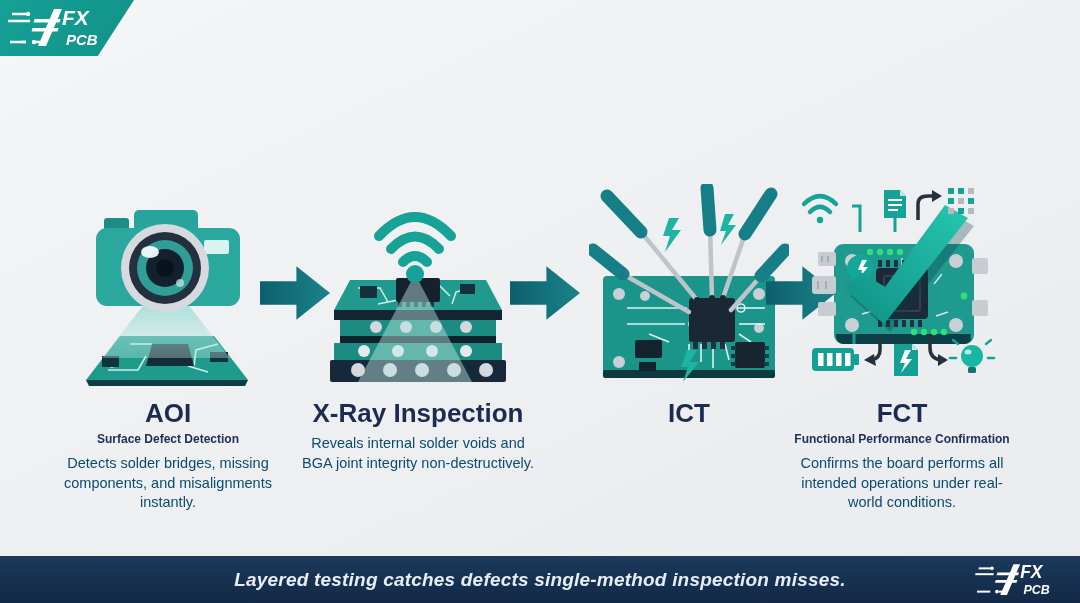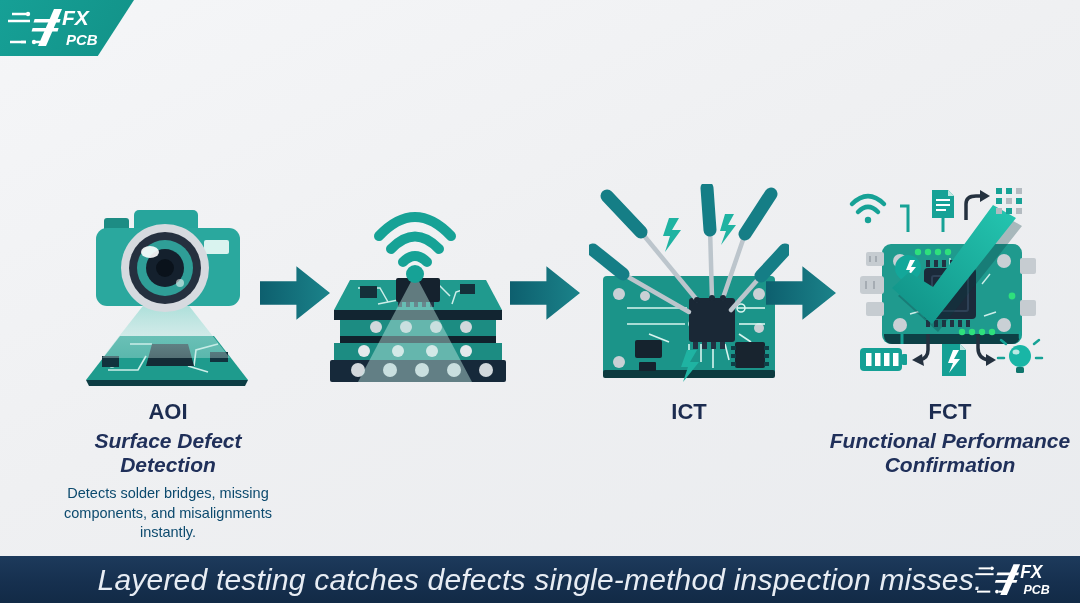--- a/index.html
+++ b/index.html
@@ -11,42 +11,42 @@
   
   .brand-banner{
     position:absolute;top:0;left:0;width:134px;height:56px;
     background:linear-gradient(120deg,#16a096,#129288);
     clip-path:polygon(0 0,100% 0,73% 100%,0 100%);
     display:flex;align-items:center;padding-left:4px;box-sizing:border-box;
   }
   
   .step{position:absolute;top:178px;text-align:center;}
   .step .icon-box{height:212px;display:flex;align-items:flex-end;justify-content:center;}
-  .step-title{font-size:22px;font-weight:bold;color:#1c2c50;margin-top:10px;line-height:1.05;}
-  .step-subtitle{font-size:21px;font-weight:bold;font-style:italic;color:#20305a;margin-top:6px;line-height:1.15;}
+  .step-title{font-size:26px;font-weight:bold;color:#1c2c50;margin-top:10px;line-height:1.05;}
+  .step-subtitle{font-size:12px;font-weight:bold;color:#20305a;margin-top:6px;line-height:1.15;}
   .step-desc{font-size:14.5px;color:#0c4a6e;margin:7px auto 0;line-height:1.34;max-width:236px;}
   .col1{left:48px;width:240px;}
   .col2{left:298px;width:240px;}
   .col3{left:569px;width:240px;}
-  .col4{left:824px;width:252px;}
+  .col4{left:776px;width:252px;}
   
   .flow-arrow{
     position:absolute;top:262px;width:70px;height:62px;
     background:linear-gradient(90deg,#0d5f6e,#1b838a);
     clip-path:polygon(0% 31%,52% 31%,52% 7%,100% 50%,52% 93%,52% 69%,0% 69%);
   }
   .fa1{left:260px;} .fa2{left:510px;} .fa3{left:766px;}
   
   .footer{
     position:absolute;left:0;right:0;bottom:0;height:47px;
     background:linear-gradient(180deg,#1d3a5c 0%,#16304f 55%,#122a46 100%);
     display:flex;align-items:center;justify-content:center;
   }
   .footer-tagline{
-    font-size:30px;font-style:italic;color:#e8edf4;letter-spacing:.2px;font-weight:400;
+    font-size:19px;font-style:italic;color:#e8edf4;letter-spacing:.2px;font-weight:700;
   }
   .footer-logo{position:absolute;right:10px;top:4px;}
   svg{display:block;}
 </style>
 </head>
 <body>
 
 <div class="brand-banner">
   <svg width="118" height="48" viewBox="0 0 118 48">
     <g stroke="#ffffff" stroke-width="2.4" fill="none">
@@ -166,20 +166,22 @@
       <polygon points="97,90 154,198 40,198" fill="#bfe9e2" opacity=".45"></polygon>
 
       <g stroke="#16a296" stroke-width="10" fill="none" stroke-linecap="round">
         <path d="M61 52 Q97 14 133 52"></path>
         <path d="M73 65 Q97 40 121 65"></path>
         <path d="M85 78 Q97 66 109 78"></path>
         <circle cx="97" cy="90" r="9" fill="#16a296" stroke="none"></circle>
       </g>
     </svg>
   </div>
+  <div class="step-title">X-Ray Inspection</div>
+  <div class="step-desc">Reveals internal solder voids and BGA joint integrity non-destructively.</div>
 </div>
 
 <div class="flow-arrow fa2"></div>
 
 <div class="step col3">
   <div class="icon-box">
     <svg width="200" height="206" viewBox="0 0 200 206">
 
       <g>
         <rect x="14" y="92" width="172" height="100" rx="4" fill="#1b9489"></rect>
@@ -403,20 +405,21 @@
             <line x1="162" y1="160" x2="157" y2="156"></line>
               <line x1="192" y1="174" x2="198" y2="174"></line>
             <line x1="160" y1="174" x2="154" y2="174"></line>
           </g>
         </g>
       </g>
     </svg>
   </div>
   <div class="step-title">FCT</div>
   <div class="step-subtitle">Functional Performance Confirmation</div>
+  <div class="step-desc">Confirms the board performs all intended operations under real-world conditions.</div>
 </div>
 
 <div class="footer">
   <span class="footer-tagline">Layered testing catches defects single-method inspection misses.</span>
   <div class="footer-logo">
     <svg width="98" height="40" viewBox="0 0 118 48">
       <g stroke="#ffffff" stroke-width="2.4" fill="none">
         <path d="M8 10 h14"></path>
           <circle cx="24" cy="10" r="2.2" fill="#ffffff" stroke="none"></circle>
         <path d="M4 17 h22"></path>

